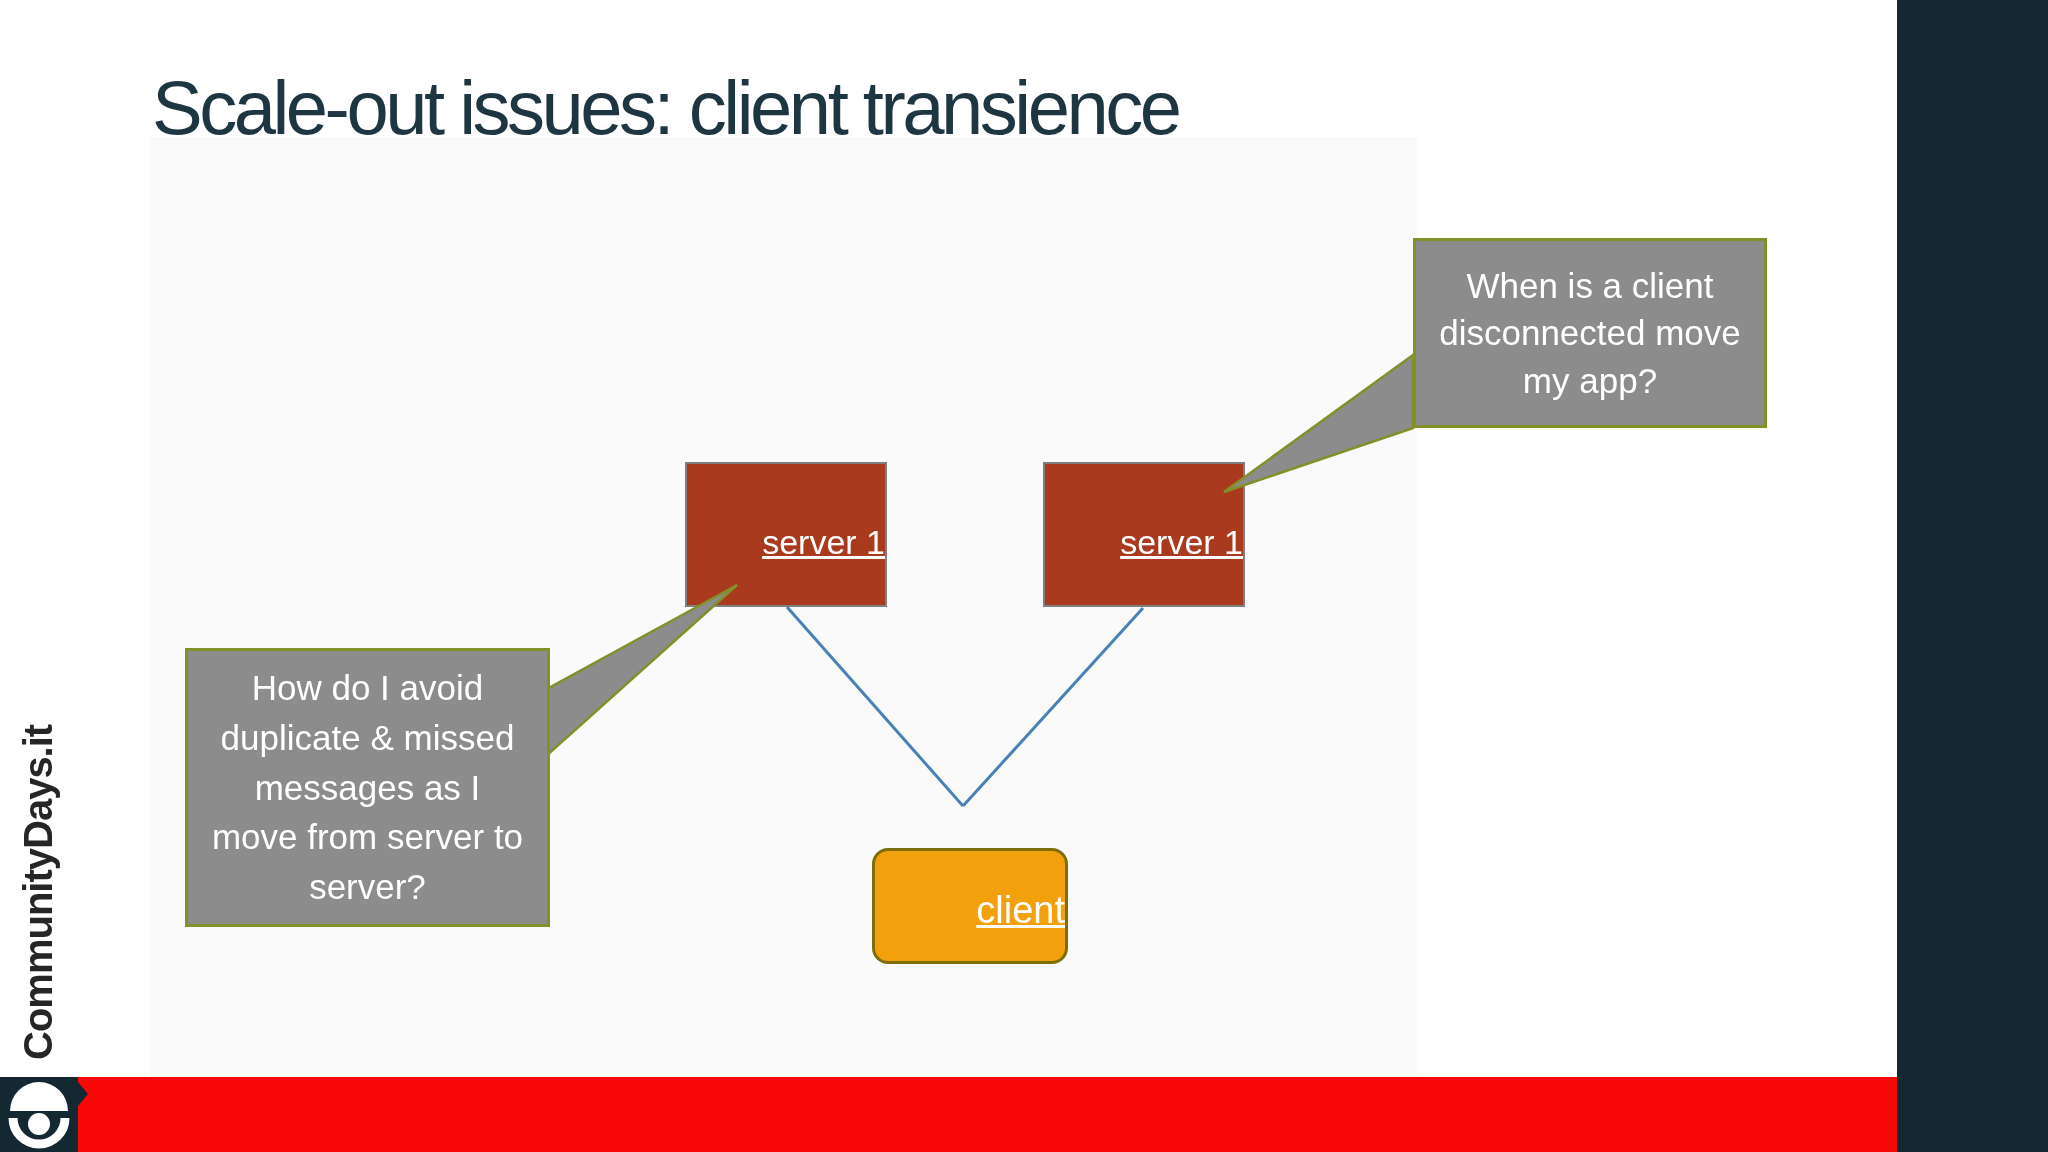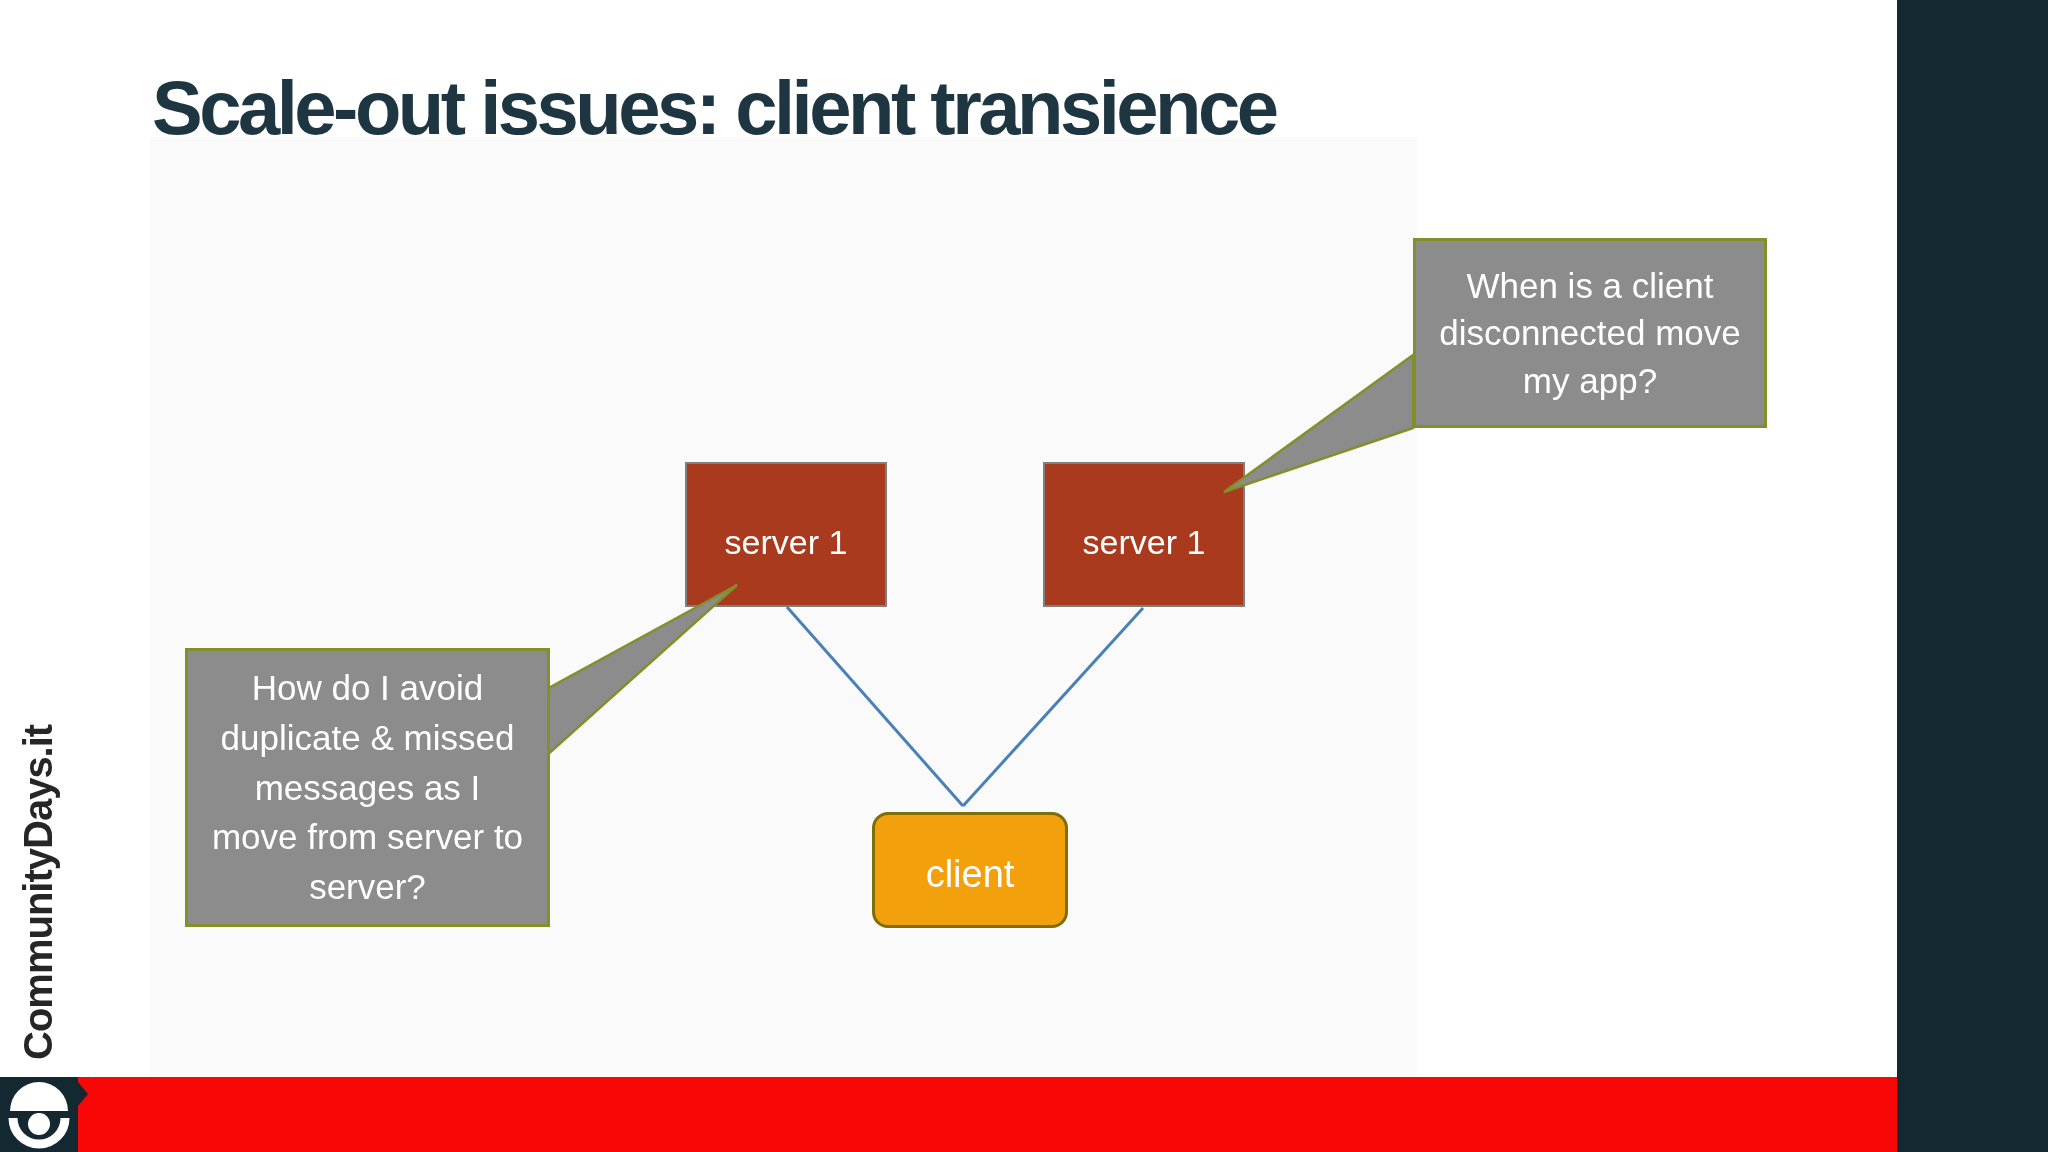--- a/index.html
+++ b/index.html
@@ -12,48 +12,48 @@
     position:absolute;left:150px;top:137px;width:1267px;height:940px;
     background:rgba(130,130,130,0.045);
   }
   
   .right-bar{position:absolute;left:1897px;top:0;width:151px;height:1152px;background:var(--sidebar-navy);}
   .footer-bar{position:absolute;left:78px;top:1077px;width:1819px;height:75px;background:var(--footer-red);}
   .logo-plate{position:absolute;left:0;top:1077px;width:92px;height:75px;}
   
   .slide-title{
     position:absolute;left:152px;top:62px;
-    font-size:76px;font-weight:bold;letter-spacing:-3.5px;
+    font-size:76px;font-weight:normal;letter-spacing:-3.5px;
     color:var(--title-ink);white-space:nowrap;line-height:1.2;
   }
   
   .vertical-brand{
     position:absolute;left:16px;top:1060px;
     transform:rotate(-90deg);transform-origin:top left;
     font-size:40px;font-weight:bold;letter-spacing:-1px;
     color:var(--brand-ink);white-space:nowrap;
   }
   
   .connector-layer,.tail-layer{position:absolute;left:0;top:0;width:2048px;height:1152px;pointer-events:none;}
   .connector-line{fill:none;stroke:var(--connector-blue);stroke-width:3px;}
   .callout-tail{fill:var(--callout-fill);stroke:var(--callout-border);stroke-width:2.5px;stroke-linejoin:miter;}
   
   .node{
-    position:absolute;display:flex;align-items:center;justify-content:center;
-    color:#ffffff;box-sizing:border-box;
+    position:absolute;display:flex;align-items:center;justify-content:flex-end;
+    color:#ffffff;box-sizing:border-box;text-decoration:underline;
   }
   .server-node{
     width:202px;height:145px;background:var(--server-fill);
     border:2px solid var(--server-border);font-size:34px;
   }
   .server-node .node-label{transform:translateY(8px);}
   #server1{left:685px;top:462px;}
   #server2{left:1043px;top:462px;}
   #client{
-    left:872px;top:812px;width:196px;height:116px;
+    left:872px;top:848px;width:196px;height:116px;
     background:var(--client-fill);border:3px solid var(--client-border);
     border-radius:16px;font-size:38px;
   }
   #client .node-label{transform:translateY(4px);}
   
   .callout{
     position:absolute;display:flex;align-items:center;justify-content:center;
     background:var(--callout-fill);border:3px solid var(--callout-border);
     color:var(--callout-text);text-align:center;box-sizing:border-box;
     white-space:pre-line;

